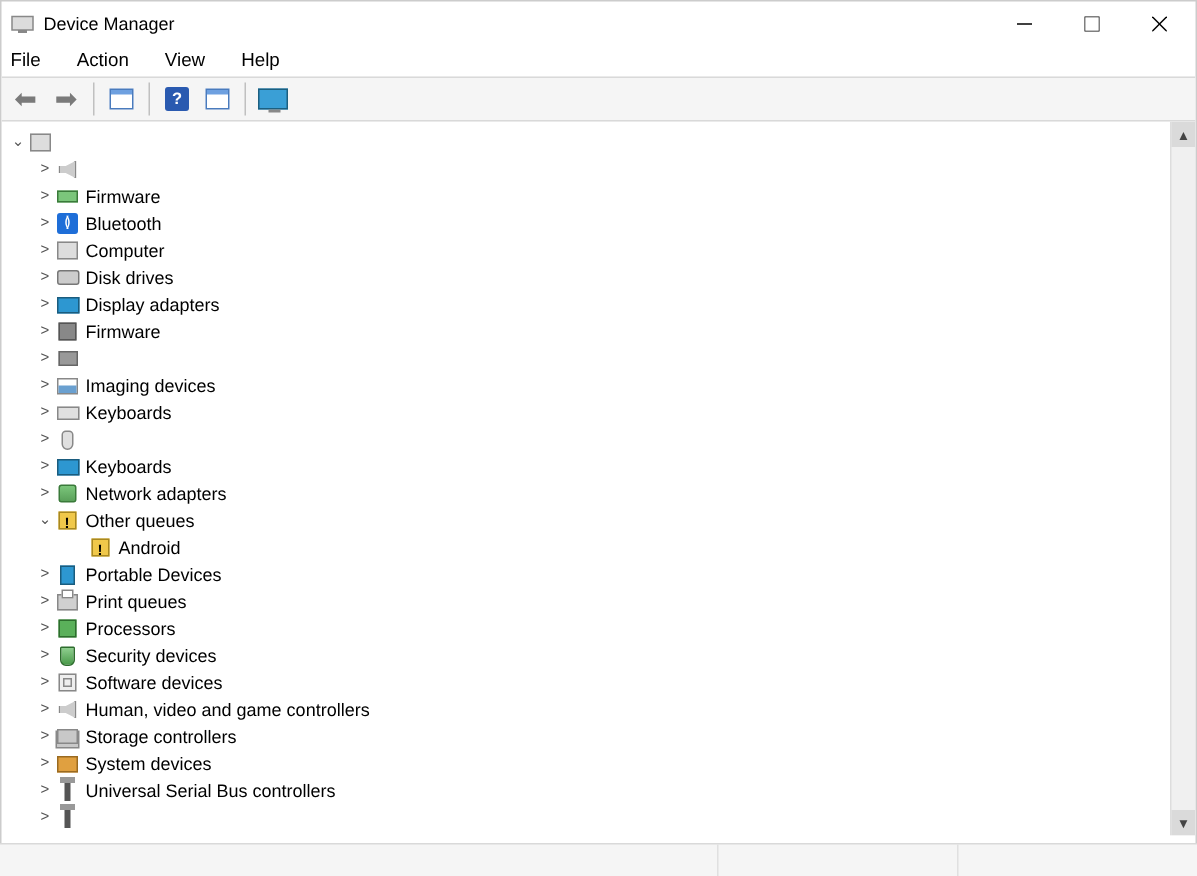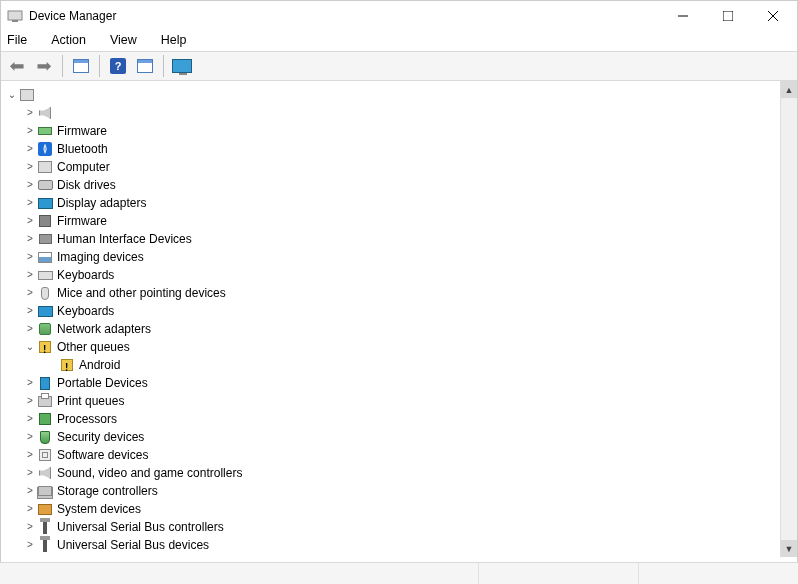--- a/index.html
+++ b/index.html
@@ -267,42 +267,40 @@
         <span class="node-ico">
           <div class="ico-fw"></div>
         </span>
         <span class="lbl">Firmware</span>
       </div>
       <div class="row lvl1">
         <span class="expander">&gt;</span>
         <span class="node-ico">
           <div class="ico-hid"></div>
         </span>
-        <span class="lbl">Human Interface Devices</span>
       </div>
       <div class="row lvl1">
         <span class="expander">&gt;</span>
         <span class="node-ico">
           <div class="ico-img"></div>
         </span>
         <span class="lbl">Imaging devices</span>
       </div>
       <div class="row lvl1">
         <span class="expander">&gt;</span>
         <span class="node-ico">
           <div class="ico-kb"></div>
         </span>
         <span class="lbl">Keyboards</span>
       </div>
       <div class="row lvl1">
         <span class="expander">&gt;</span>
         <span class="node-ico">
           <div class="ico-mouse"></div>
         </span>
-        <span class="lbl">Mice and other pointing devices</span>
       </div>
       <div class="row lvl1">
         <span class="expander">&gt;</span>
         <span class="node-ico">
           <div class="ico-mon"></div>
         </span>
         <span class="lbl">Keyboards</span>
       </div>
       <div class="row lvl1">
         <span class="expander">&gt;</span>
@@ -358,21 +356,21 @@
         <span class="node-ico">
           <div class="ico-soft"></div>
         </span>
         <span class="lbl">Software devices</span>
       </div>
       <div class="row lvl1">
         <span class="expander">&gt;</span>
         <span class="node-ico">
           <div class="ico-spk"></div>
         </span>
-        <span class="lbl">Sound, video and game controllers</span>
+        <span class="lbl">Human, video and game controllers</span>
       </div>
       <div class="row lvl1">
         <span class="expander">&gt;</span>
         <span class="node-ico">
           <div class="ico-stor"></div>
         </span>
         <span class="lbl">Storage controllers</span>
       </div>
       <div class="row lvl1">
         <span class="expander">&gt;</span>
@@ -386,21 +384,20 @@
         <span class="node-ico">
           <div class="ico-usb"></div>
         </span>
         <span class="lbl">Universal Serial Bus controllers</span>
       </div>
       <div class="row lvl1">
         <span class="expander">&gt;</span>
         <span class="node-ico">
           <div class="ico-usb"></div>
         </span>
-        <span class="lbl">Universal Serial Bus devices</span>
       </div>
     </div>
   <div class="tree-scroll">
     <div class="up">▲</div>
     <div class="dn">▼</div>
   </div>
 </div>
 
 <div class="statusbar">
   <div class="pane"></div>

